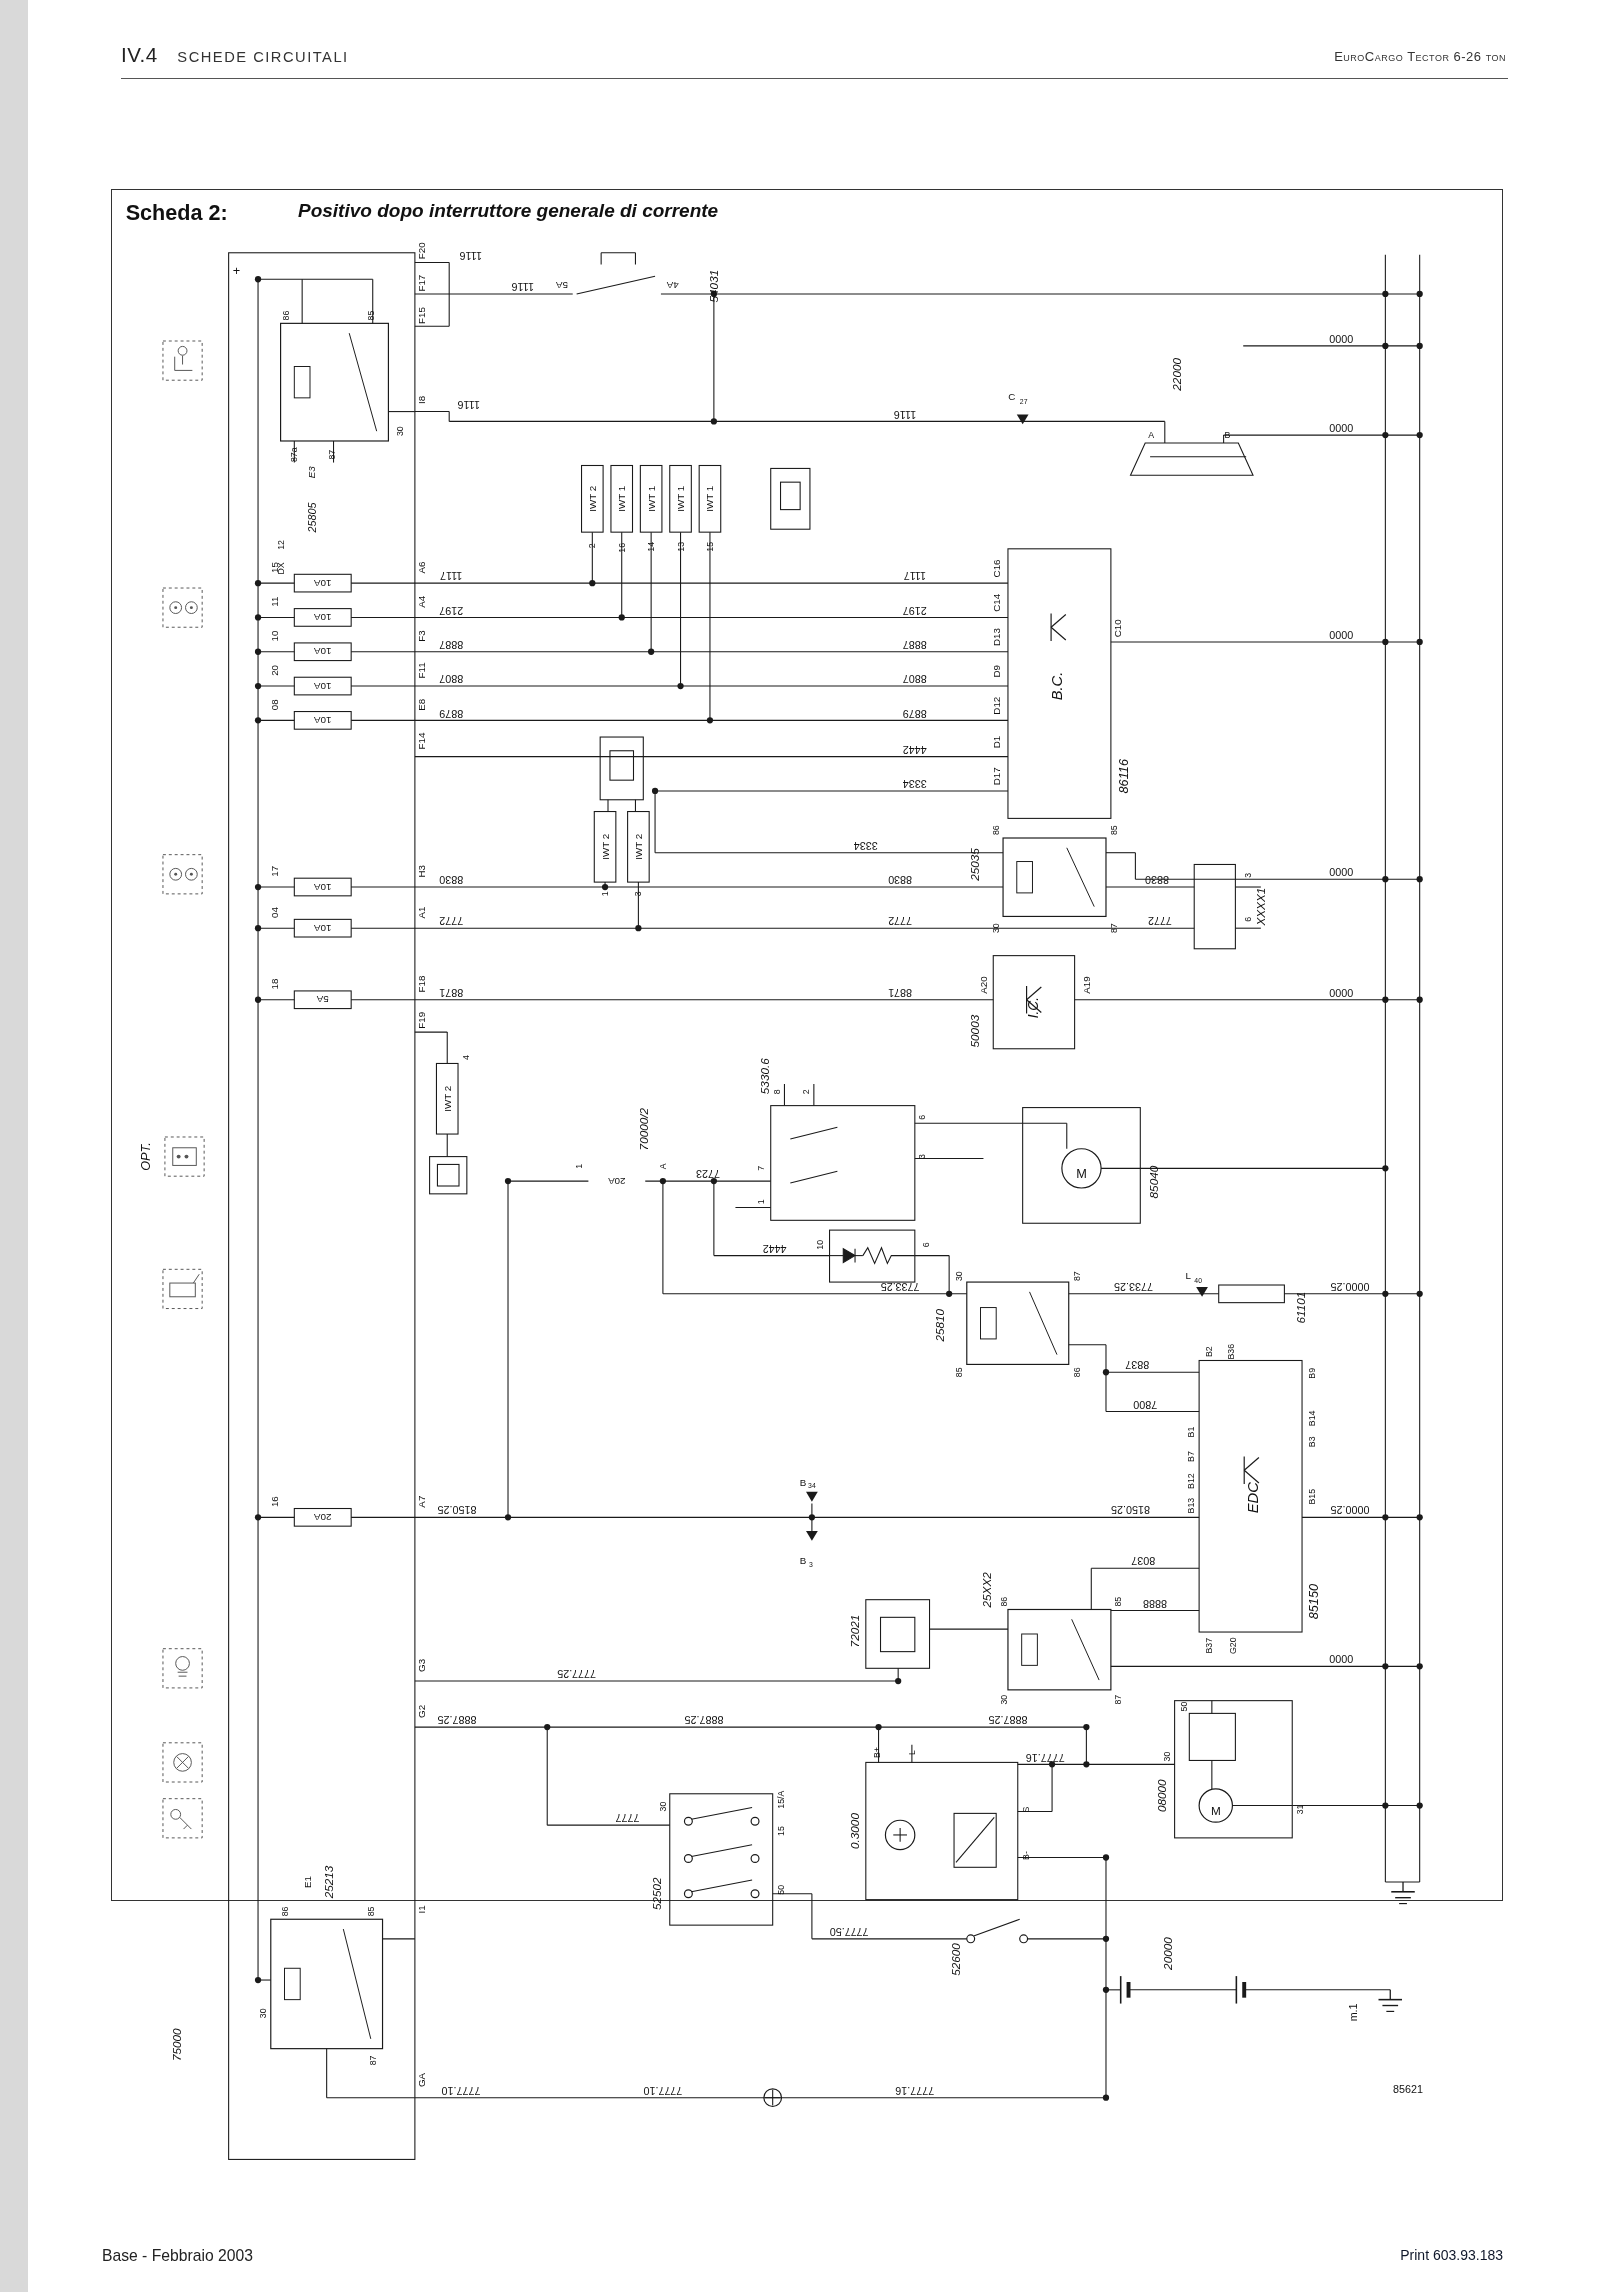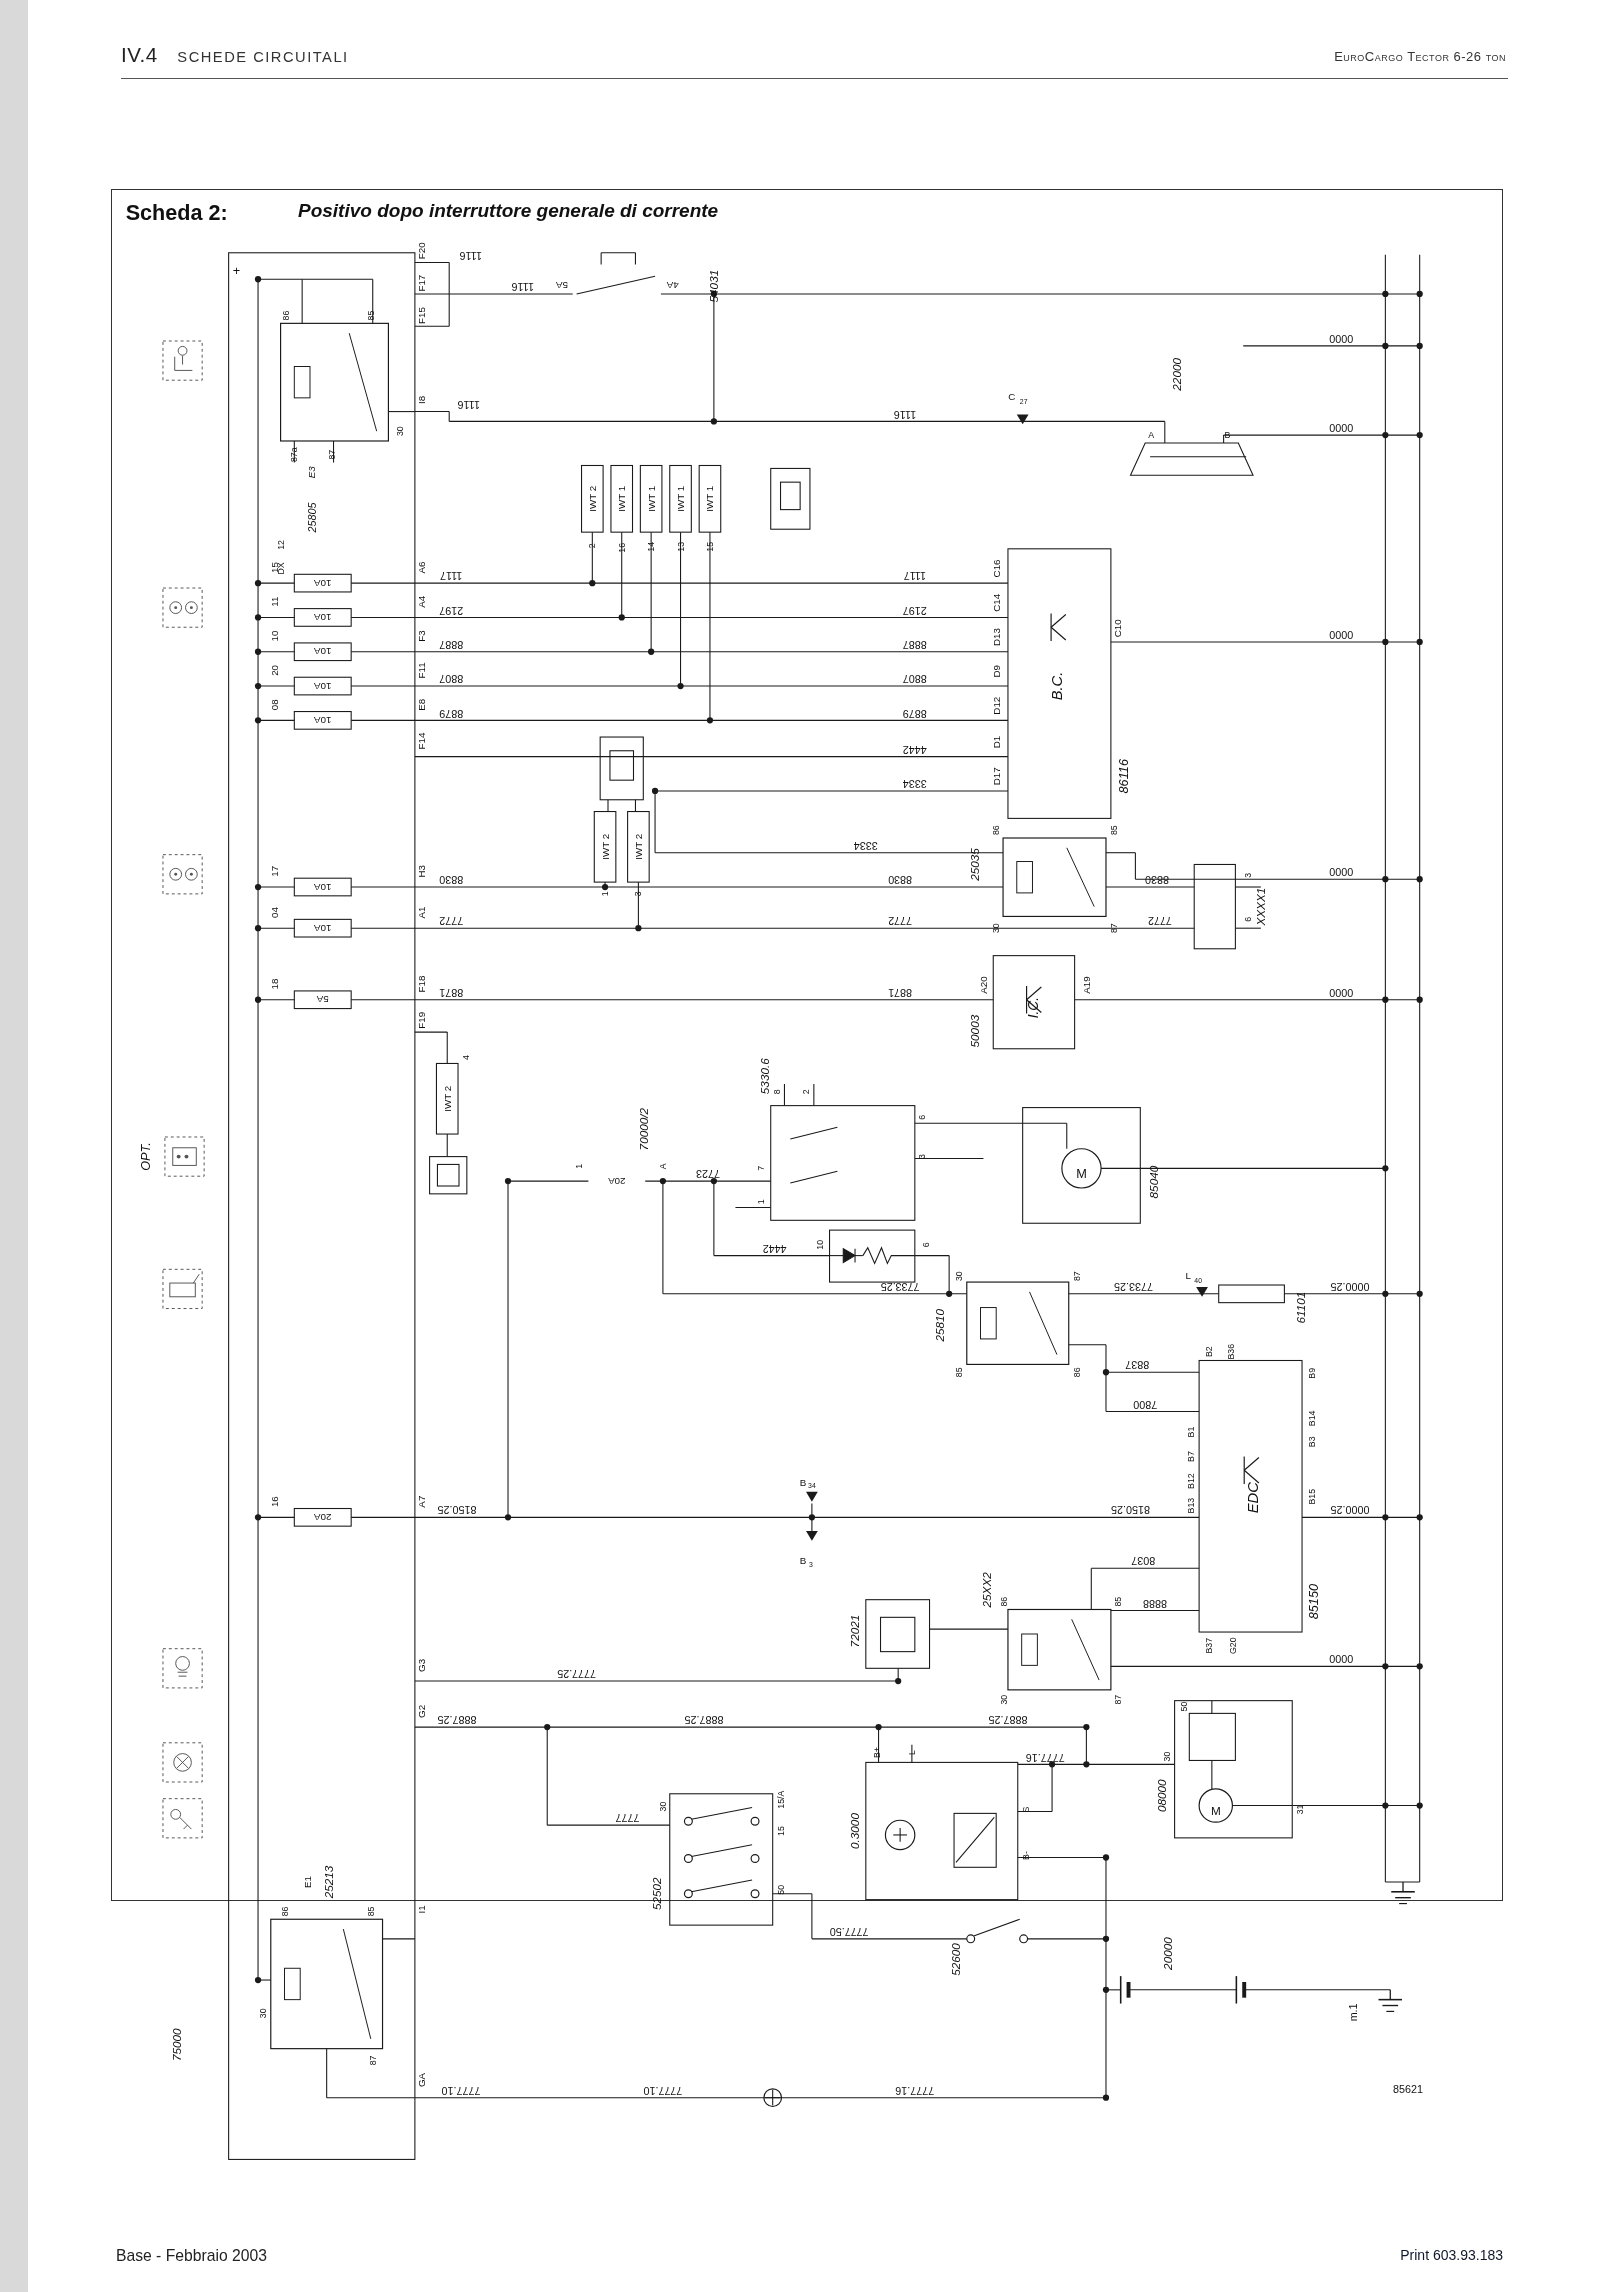--- a/index.html
+++ b/index.html
@@ -10,21 +10,21 @@
   .hdr-title{font-size:14.7px;color:#333;letter-spacing:1.5px;margin-left:19.6px;}
   .hdr-right{position:absolute;right:142px;top:49px;font-size:13px;color:#333;
              font-variant:small-caps;letter-spacing:0.5px;}
   .rule{position:absolute;left:93px;top:78px;width:1387px;height:1px;background:#555;}
   .frame{position:absolute;left:83px;top:189px;width:1392px;height:1712px;
          border:1.4px solid #333;box-sizing:border-box;}
   .sheet-label{position:absolute;left:13.7px;top:9.8px;font-size:21.6px;font-weight:bold;}
   .sheet-title{position:absolute;left:186px;top:9.8px;font-size:19px;font-weight:bold;font-style:italic;}
   svg.schem{position:absolute;left:83px;top:189px;}
   svg text{font-family:"Liberation Sans","DejaVu Sans",sans-serif;fill:#111;}
-  .ftr-left{position:absolute;left:88px;top:2247px;font-size:15.7px;color:#222;}
+  .ftr-left{position:absolute;left:74px;top:2247px;font-size:15.7px;color:#222;}
   .ftr-right{position:absolute;right:145px;top:2247px;font-size:14px;color:#0f172a;}
 </style>
 </head>
 <body>
 
 <div class="page">
 
   <div class="hdr-left">
     <span class="hdr-sec">IV.4</span><span class="hdr-title">SCHEDE CIRCUITALI</span>
   </div>

